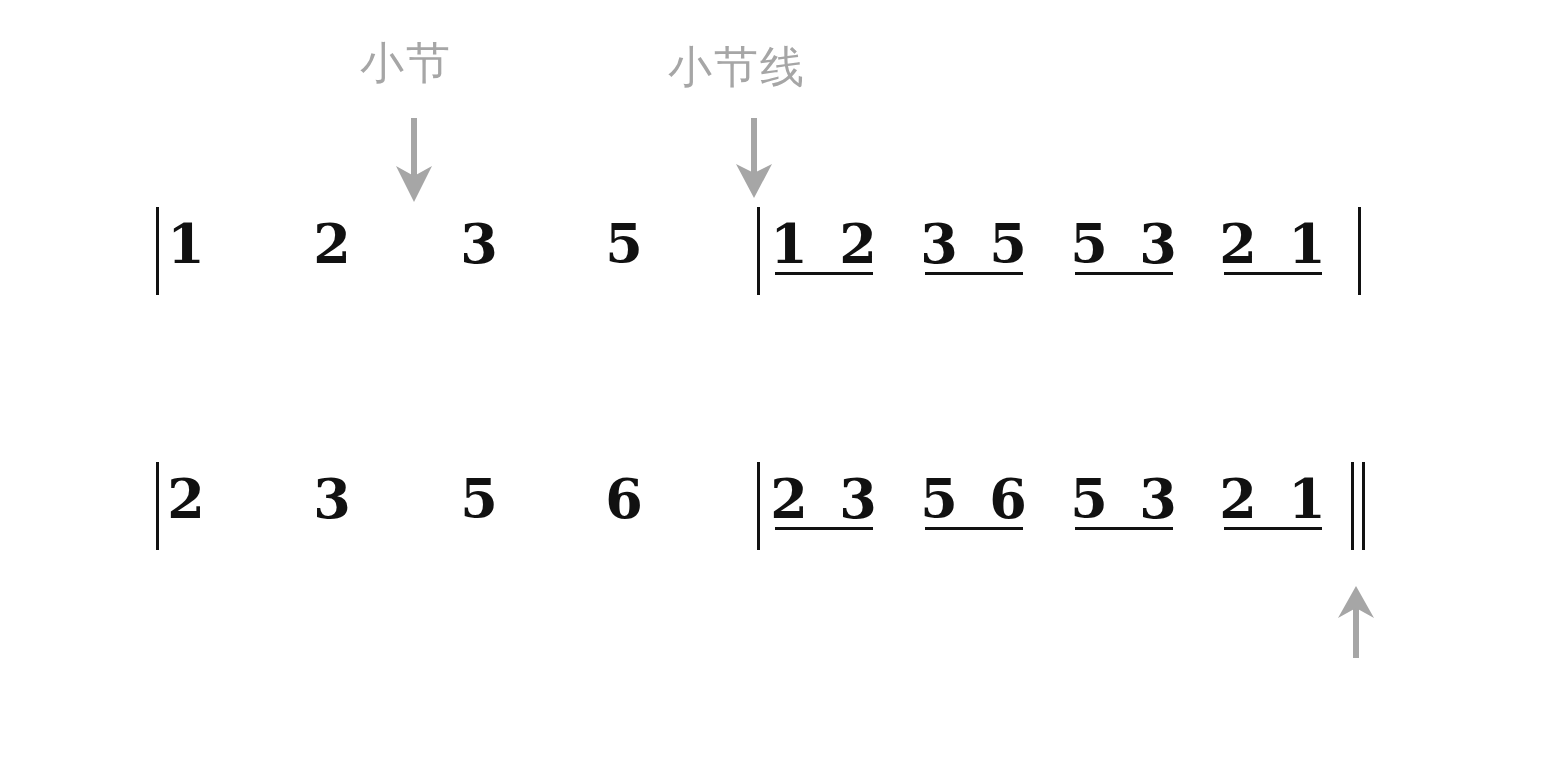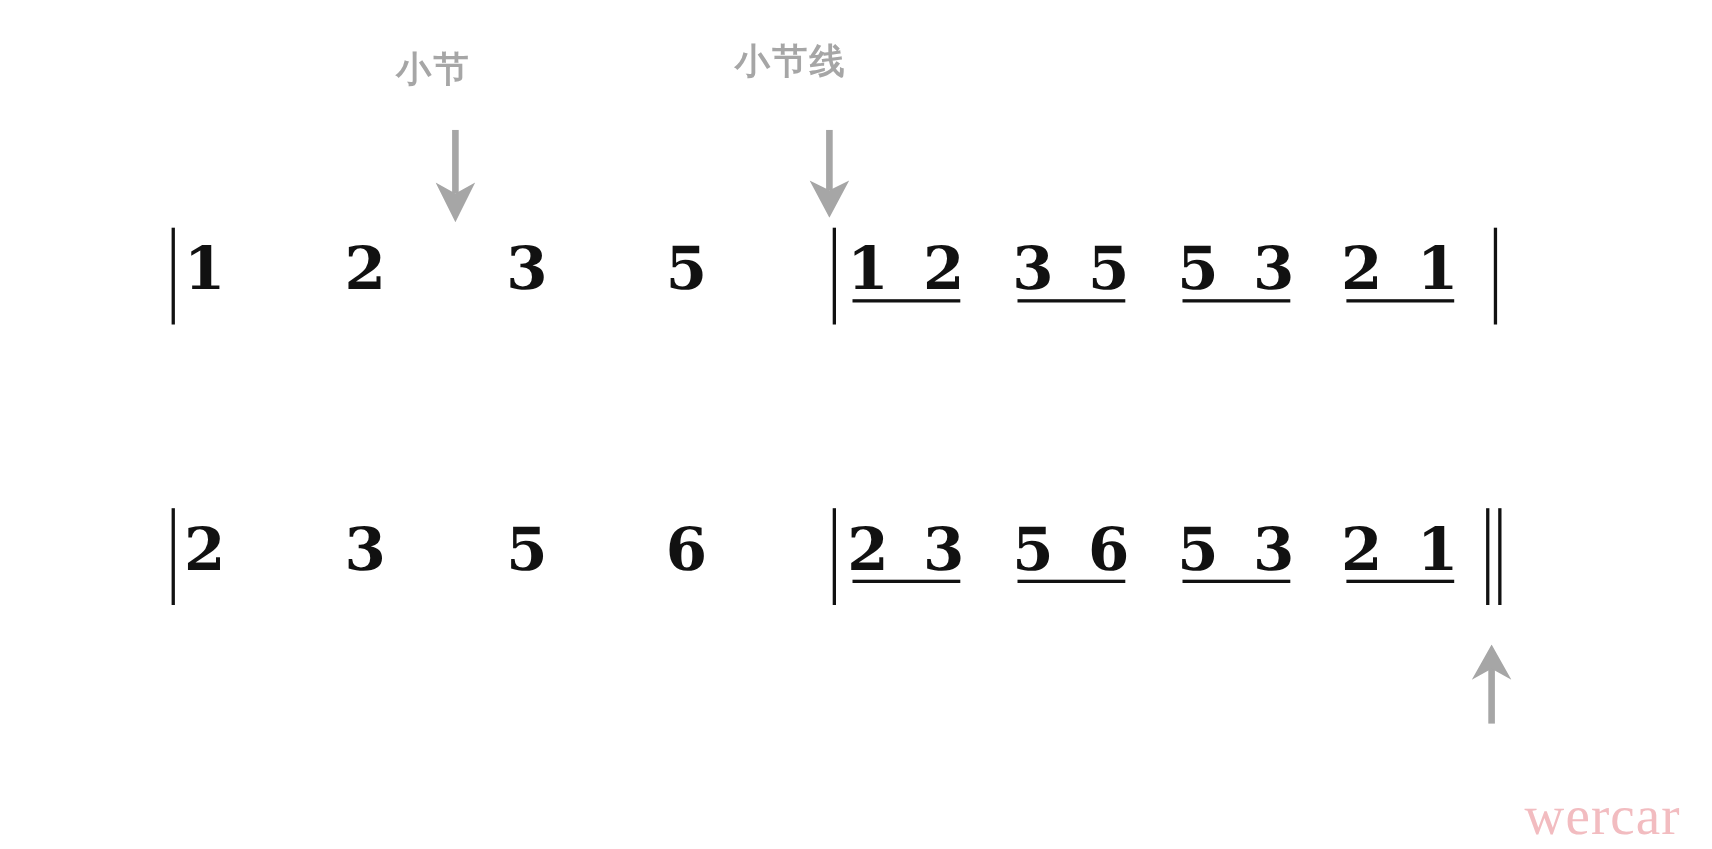--- a/index.html
+++ b/index.html
@@ -14,25 +14,25 @@
     background: #ffffff;
     overflow: hidden;
     font-family: "Liberation Serif", "DejaVu Serif", serif;
   }
 
   
   .annot-label {
     position: absolute;
     color: #a6a6a6;
     font-family: "DejaVu Sans", "Liberation Sans", sans-serif;
-    font-size: 32px;
+    font-size: 44px;
     line-height: 46px;
     letter-spacing: 2px;
     white-space: nowrap;
-    font-weight: 700;
+    font-weight: 400;
   }
 
   
   .arrow {
     position: absolute;
   }
   .arrow svg { display: block; }
 
   
   .staff-row {
@@ -91,21 +91,21 @@
 
   <div class="annot-label" style="left:360px; top:40px;">小节</div>
 
   <div class="arrow" style="left:396px; top:118px;">
     <svg width="36" height="84" viewBox="0 0 36 84">
       <rect x="15" y="0" width="6" height="58" fill="#a6a6a6"></rect>
       <path d="M18 84 L0 48 L18 58 L36 48 Z" fill="#a6a6a6"></path>
     </svg>
   </div>
 
-  <div class="annot-label" style="left:668px; top:32px;text-align:right;">小节线</div>
+  <div class="annot-label" style="left:668px; top:44px;text-align:right;">小节线</div>
 
   <div class="arrow" style="left:736px; top:118px;">
     <svg width="36" height="80" viewBox="0 0 36 80">
       <rect x="15" y="0" width="6" height="55" fill="#a6a6a6"></rect>
       <path d="M18 80 L0 46 L18 55 L36 46 Z" fill="#a6a6a6"></path>
     </svg>
   </div>
 
   <div class="arrow" style="left:1338px; top:586px;">
     <svg width="36" height="72" viewBox="0 0 36 72">
@@ -176,15 +176,14 @@
       <div class="note" style="left:1089px; top:22px;">5</div>
       <div class="note" style="left:1158px; top:22px;">3</div>
       <div class="beam" style="left:1075px; top:77px; width:98px;"></div>
 
       <div class="note" style="left:1238px; top:22px;">2</div>
       <div class="note" style="left:1307px; top:22px;">1</div>
       <div class="beam" style="left:1224px; top:77px; width:98px;"></div>
     </div>
   </div>
 
-  <div class="watermark" style="left:1386px; top:716px;">wercar</div>
 
 </div>
 
 </body></html>

